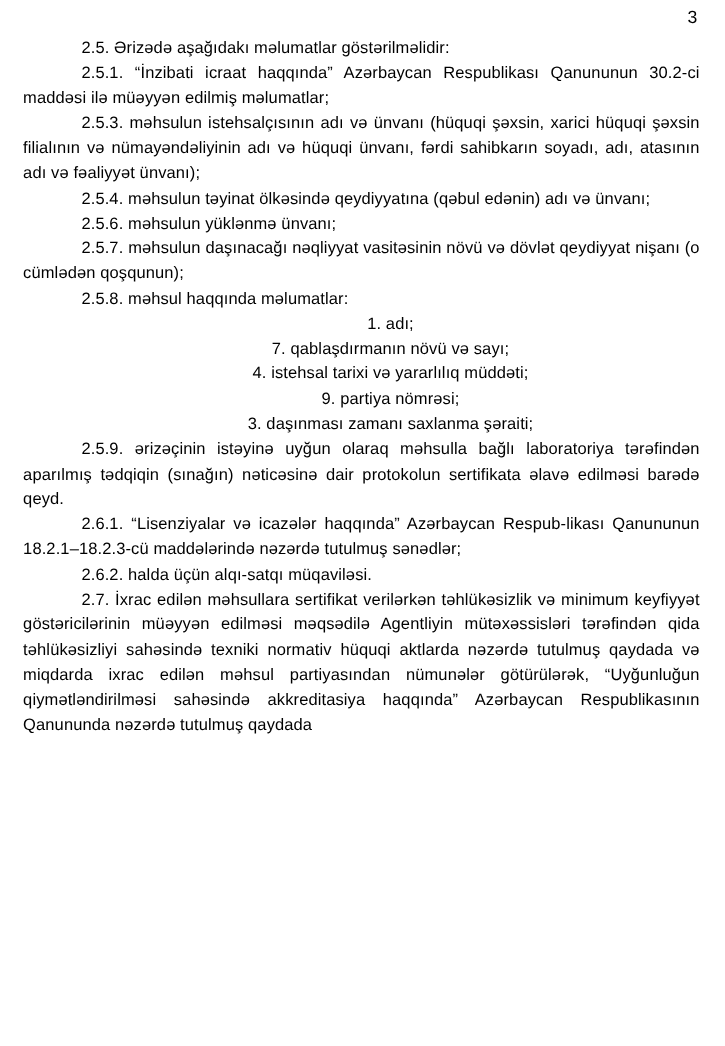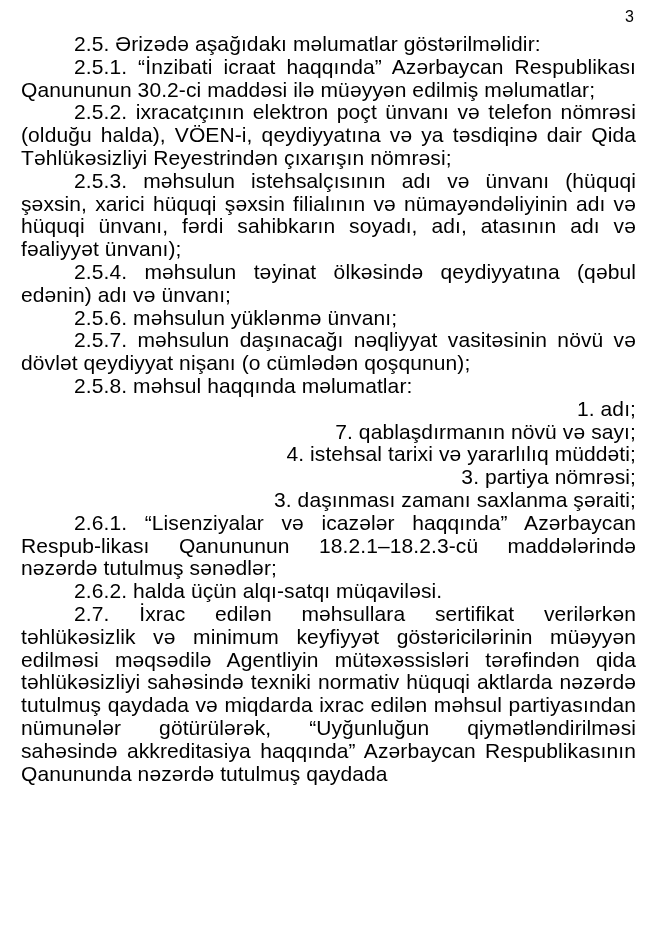--- a/index.html
+++ b/index.html
@@ -23,46 +23,46 @@
   }
   .page-number {
     text-align: right;
     font-size: 16px;
     line-height: 20px;
     padding-right: 2px;
     margin-bottom: 6px;
   }
   .doc p {
     margin: 0;
-    font-size: 21px;
+    font-size: 15px;
     line-height: 22.8px;
     text-align: justify;
     text-indent: 53px;
     letter-spacing: 0.1px;
   }
   .doc p.list-item {
-    text-align: right;
+    text-align: center;
   }
 </style>
 </head>
 <body>
 
 <div class="page">
   <div class="page-number">3</div>
   <div class="doc" id="doc-body">
       <p class="para">2.5. Ərizədə aşağıdakı məlumatlar göstərilməlidir:</p>
       <p class="para">2.5.1. “İnzibati icraat haqqında” Azərbaycan Respublikası Qanununun 30.2-ci maddəsi ilə müəyyən edilmiş məlumatlar;</p>
-      <p class="para">2.5.2. ixracatçının elektron poçt ünvanı və telefon nömrəsi (olduğu halda), VÖEN-i, qeydiyyatına və ya təsdiqinə dair Qida Təhlükəsizliyi Reyestrindən çıxarışın nömrəsi;</p>
       <p class="para">2.5.3. məhsulun istehsalçısının adı və ünvanı (hüquqi şəxsin, xarici hüquqi şəxsin filialının və nümayəndəliyinin adı və hüquqi ünvanı, fərdi sahibkarın soyadı, adı, atasının adı və fəaliyyət ünvanı);</p>
       <p class="para">2.5.4. məhsulun təyinat ölkəsində qeydiyyatına (qəbul edənin) adı və ünvanı;</p>
       <p class="para">2.5.6. məhsulun yüklənmə ünvanı;</p>
       <p class="para">2.5.7. məhsulun daşınacağı nəqliyyat vasitəsinin növü və dövlət qeydiyyat nişanı (o cümlədən qoşqunun);</p>
       <p class="para">2.5.8. məhsul haqqında məlumatlar:</p>
       <p class="list-item">1. adı;</p>
       <p class="list-item">7. qablaşdırmanın növü və sayı;</p>
       <p class="list-item">4. istehsal tarixi və yararlılıq müddəti;</p>
-      <p class="list-item">3. partiya nömrəsi;</p>
+      <p class="list-item">9. partiya nömrəsi;</p>
       <p class="list-item">3. daşınması zamanı saxlanma şəraiti;</p>
+      <p class="para">2.5.9. ərizəçinin istəyinə uyğun olaraq məhsulla bağlı laboratoriya tərəfindən aparılmış tədqiqin (sınağın) nəticəsinə dair protokolun sertifikata əlavə edilməsi barədə qeyd.</p>
       <p class="para">2.6.1. “Lisenziyalar və icazələr haqqında” Azərbaycan Respub-likası Qanununun 18.2.1–18.2.3-cü maddələrində nəzərdə tutulmuş sənədlər;</p>
       <p class="para">2.6.2. halda üçün alqı-satqı müqaviləsi.</p>
       <p class="para">2.7. İxrac edilən məhsullara sertifikat verilərkən təhlükəsizlik və minimum keyfiyyət göstəricilərinin müəyyən edilməsi məqsədilə Agentliyin mütəxəssisləri tərəfindən qida təhlükəsizliyi sahəsində texniki normativ hüquqi aktlarda nəzərdə tutulmuş qaydada və miqdarda ixrac edilən məhsul partiyasından nümunələr götürülərək, “Uyğunluğun qiymətləndirilməsi sahəsində akkreditasiya haqqında” Azərbaycan Respublikasının Qanununda nəzərdə tutulmuş qaydada</p>
     </div>
 </div>
 
 </body></html>

